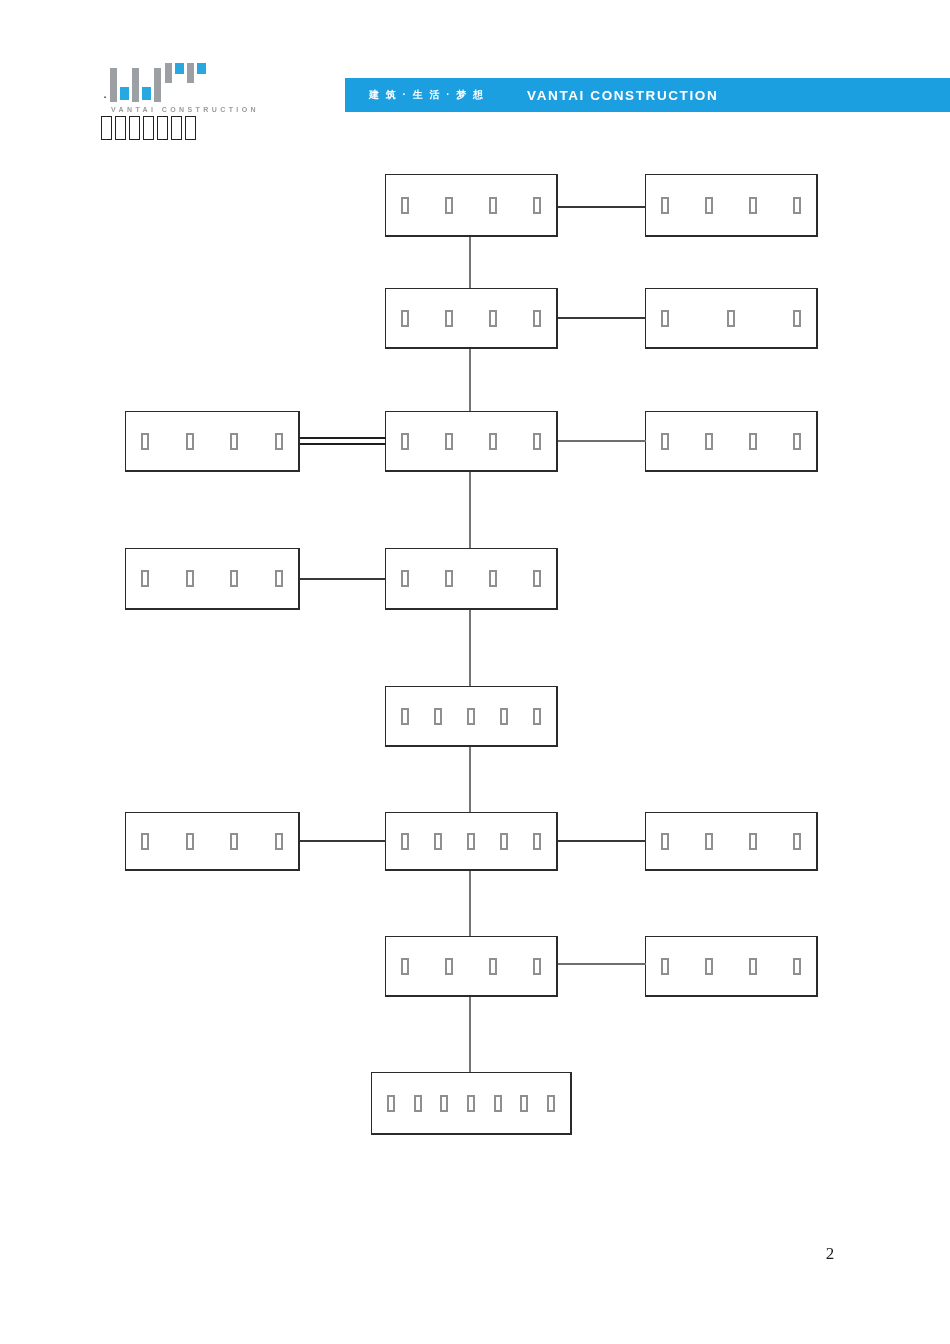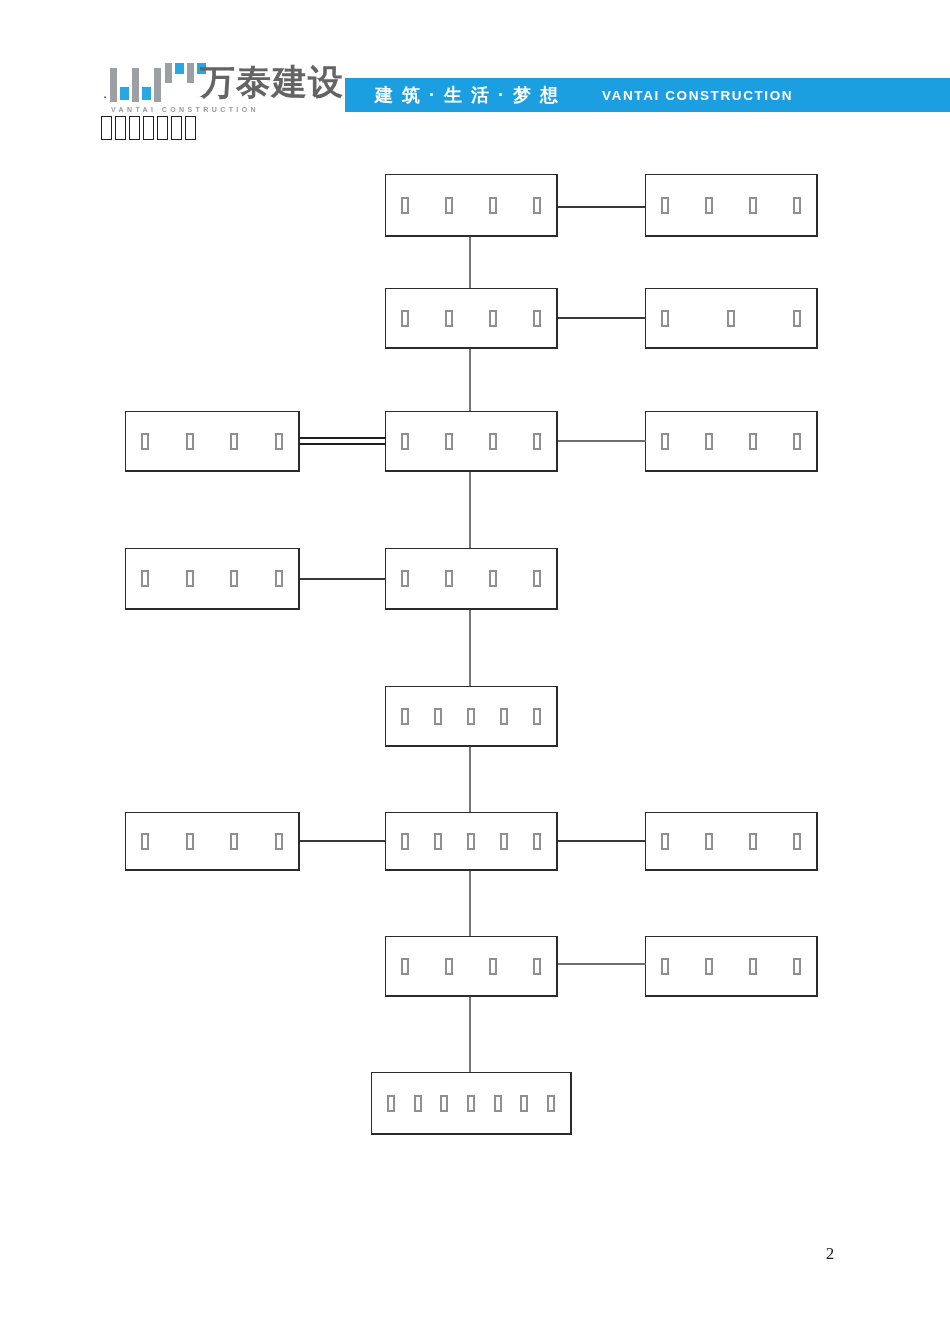--- a/index.html
+++ b/index.html
@@ -17,21 +17,21 @@
     color:#646464;letter-spacing:1px;line-height:44px;white-space:nowrap;
   }
   .logo-en{
     position:absolute;left:111px;top:106px;font-size:7px;letter-spacing:3.4px;
     color:#9a9a9a;white-space:nowrap;font-weight:bold;
   }
   .banner{
     position:absolute;left:345px;top:78px;width:605px;height:34px;
     display:flex;align-items:center;color:#ffffff;
   }
-  .banner-slogan{margin-left:30px;font-size:18px;font-weight:bold;letter-spacing:2px;white-space:nowrap;}
+  .banner-slogan{margin-left:24px;font-size:10px;font-weight:bold;letter-spacing:2px;white-space:nowrap;}
   .banner-company{margin-left:42px;font-size:13.5px;font-weight:bold;letter-spacing:1.6px;white-space:nowrap;}
   
   .doc-title{position:absolute;left:101px;top:116px;display:flex;gap:3px;}
   .tofu-lg{
     display:inline-block;width:11px;height:24px;box-sizing:border-box;
     border:1.5px solid #222;background:#fff;
   }
   
   .flow-box{
     position:absolute;background:#ffffff;box-sizing:border-box;
@@ -70,21 +70,20 @@
       <div class="logo-bar" style="left: 10px; top: 24px; width: 9px; height: 13px; background: rgb(41, 167, 225);"></div>
       <div class="logo-bar" style="left: 22px; top: 5px; width: 7px; height: 34px; background: rgb(156, 159, 163);"></div>
       <div class="logo-bar" style="left: 32px; top: 24px; width: 9px; height: 13px; background: rgb(41, 167, 225);"></div>
       <div class="logo-bar" style="left: 44px; top: 5px; width: 7px; height: 34px; background: rgb(156, 159, 163);"></div>
       <div class="logo-bar" style="left: 55px; top: 0px; width: 7px; height: 20px; background: rgb(156, 159, 163);"></div>
       <div class="logo-bar" style="left: 65px; top: 0px; width: 9px; height: 11px; background: rgb(41, 167, 225);"></div>
       <div class="logo-bar" style="left: 77px; top: 0px; width: 7px; height: 20px; background: rgb(156, 159, 163);"></div>
       <div class="logo-bar" style="left: 87px; top: 0px; width: 9px; height: 11px; background: rgb(41, 167, 225);"></div>
     </div>
 
-  <div class="logo-cn">万泰建设</div>
   <div class="logo-en">VANTAI CONSTRUCTION</div>
 
   <div class="banner" id="banner" style="background: rgb(27, 159, 224); color: rgb(255, 255, 255);">
     <span class="banner-slogan">建 筑 · 生 活 · 梦 想</span>
     <span class="banner-company">VANTAI CONSTRUCTION</span>
   </div>
 
   <div class="doc-title" id="docTitle">
       <span class="tofu-lg"></span>
       <span class="tofu-lg"></span>

